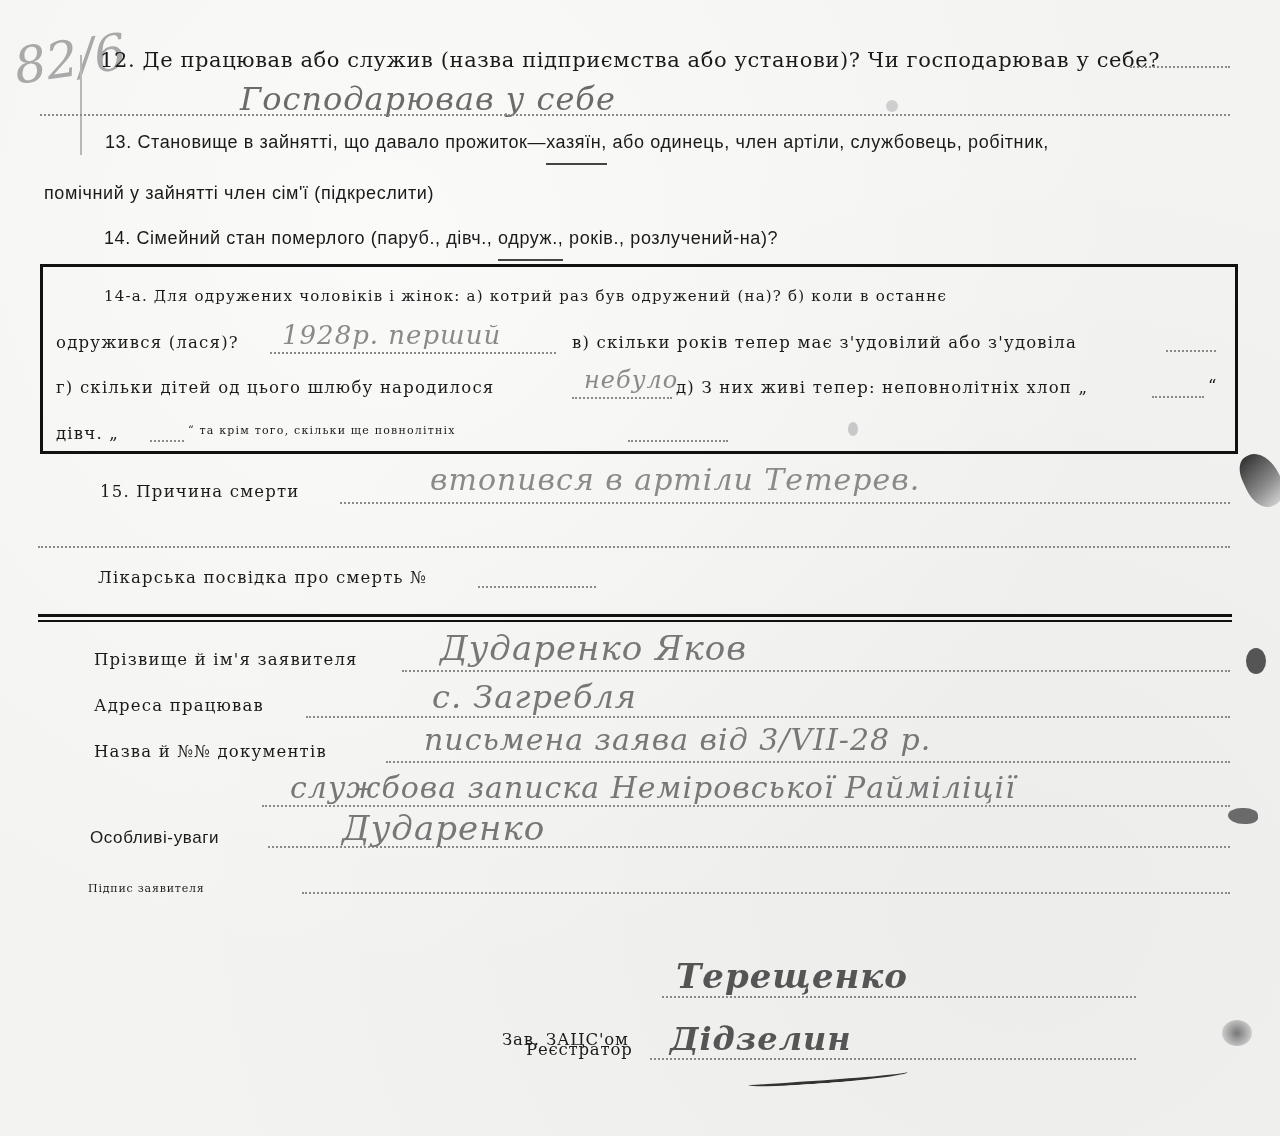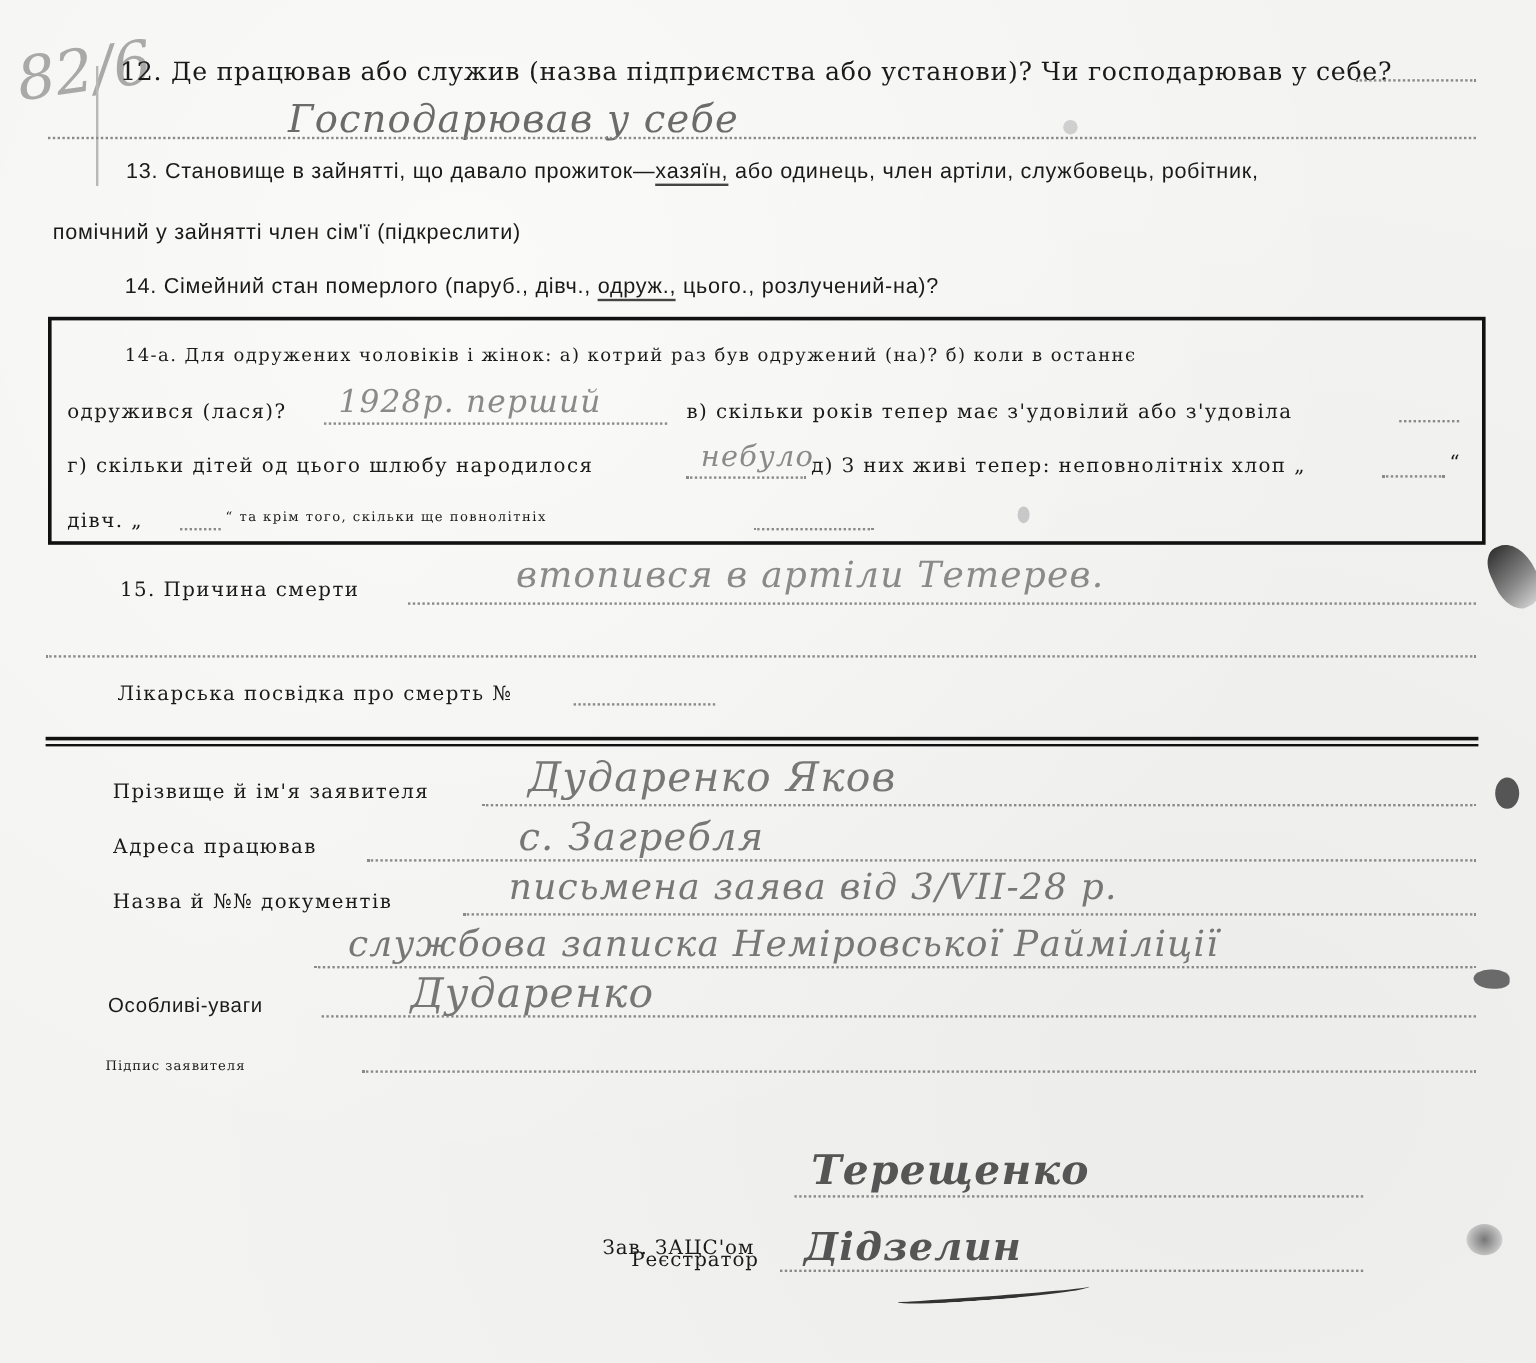--- a/index.html
+++ b/index.html
@@ -43,21 +43,21 @@
       white-space: nowrap;
       letter-spacing: 1px;
     }
     .dotline {
       position: absolute;
       height: 0;
       border-bottom: 2px dotted #8a8a8a;
     }
     .underline-mark {
       border-bottom: 2px solid #444;
-      padding-bottom: 1px;
+      padding-bottom: 11px;
     }
     .box {
       position: absolute;
       left: 40px; top: 264px;
       width: 1198px; height: 190px;
       border-top: 3px solid #111;
       border-bottom: 3px solid #111;
       border-left: 3px solid #111;
       border-right: 3px solid #111;
       box-sizing: border-box;
@@ -90,21 +90,21 @@
 
   <div class="abs printed" style="left:105px; top:132px;">
     <span>13. Становище в зайнятті, що давало прожиток—</span><span class="underline-mark">хазяїн,</span>
     <span>або одинець, член артіли, службовець, робітник,</span>
   </div>
   <div class="abs printed" style="left:44px; top:183px;">помічний у зайнятті член сім'ї (підкреслити)</div>
 
   <div class="abs printed" style="left:104px; top:228px;">
     <span>14. Сімейний стан померлого (паруб., дівч.,</span>
     <span class="underline-mark">одруж.,</span>
-    <span>цього., розлучений-на)?</span>
+    <span>років., розлучений-на)?</span>
   </div>
 
   <div class="box"></div>
   <div class="abs printed serif" style="left:104px; top:287px; font-size:15px; letter-spacing:1.2px;">14-а. Для одружених чоловіків і жінок: а) котрий раз був одружений (на)? б) коли в останнє</div>
 
   <div class="abs printed serif" style="left:56px; top:333px; font-size:16.5px; letter-spacing:1.2px;">одружився (лася)?</div>
   <div class="abs hand" style="left:282px; top:320px; font-size:26px; color:#8a8a8a;">1928р. перший</div>
   <div class="dotline" style="left:270px; top:352px; width:286px;"></div>
   <div class="abs printed serif" style="left:572px; top:333px; font-size:16.5px; letter-spacing:1.2px;">в) скільки років тепер має з'удовілий або з'удовіла</div>
   <div class="dotline" style="left:1166px; top:350px; width:50px;"></div>

